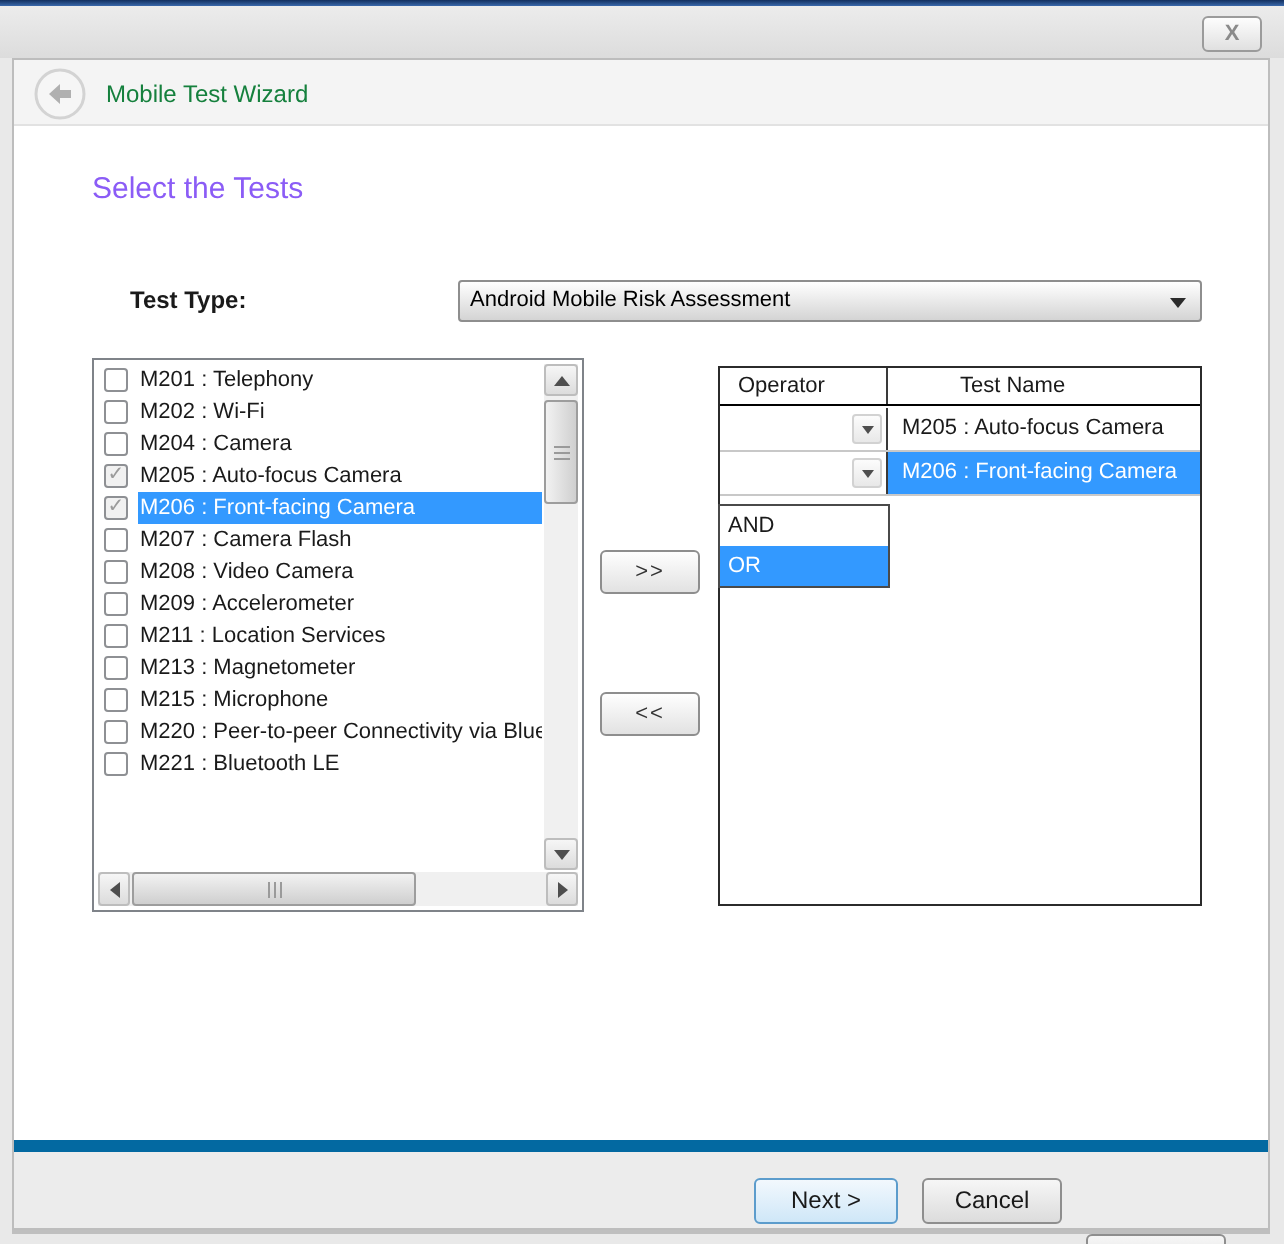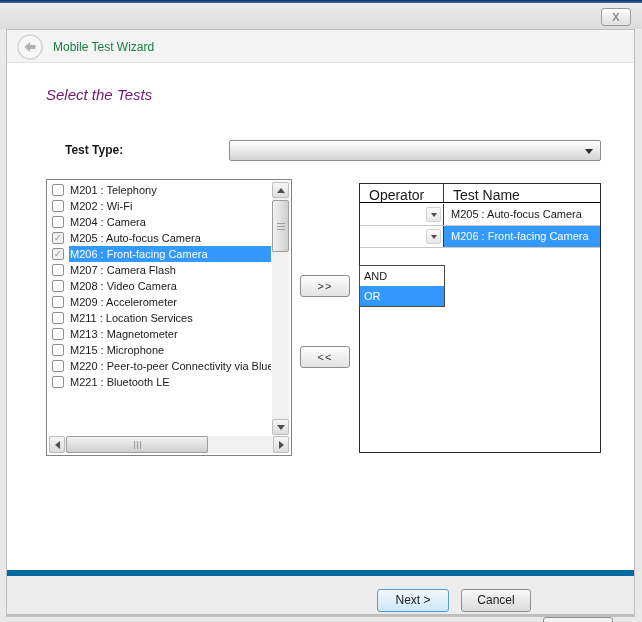--- a/index.html
+++ b/index.html
@@ -21,21 +21,21 @@
     border-radius:3px; color:#8A8A8A; font-weight:bold; font-size:11px;
     text-align:center; line-height:16px; cursor:default; }
   
   .dialog { position:absolute; left:6px; top:29px; width:629px; height:586px;
     background:#FFFFFF; border:1px solid #BDBDBD;
     box-shadow:0 2px 0 rgba(0,0,0,0.18); }
   .header-strip { position:absolute; left:0; top:0; width:100%; height:33px;
     background:#F4F4F4; border-bottom:1px solid #E2E2E2; }
   .back-btn { position:absolute; left:10px; top:4px; width:26px; height:26px; }
   .header-title { position:absolute; left:46px; top:10px; font-size:12px; color:#15803d; }
-  .page-heading { position:absolute; left:39px; top:56px; font-size:15px; color:#701a75;font-style:italic; }
+  .page-heading { position:absolute; left:39px; top:56px; font-size:15px; color:#8b5cf6; }
   
   .test-type-label { position:absolute; left:58px; top:113px; font-size:12px; font-weight:bold; }
   .combo { position:absolute; left:222px; top:110px; width:372px; height:21px;
     border:1px solid #8E8E8E; background:linear-gradient(#FFFFFF,#D4D4D4); border-radius:2px; }
   .combo-text { position:absolute; left:5px; top:3px; font-size:11px; color:#000; }
   .combo-arrow { position:absolute; right:7px; top:8px; width:0; height:0;
     border-left:4px solid transparent; border-right:4px solid transparent;
     border-top:5px solid #2B2B2B; }
   
   .listbox { position:absolute; left:39px; top:149px; width:246px; height:277px;
@@ -73,33 +73,33 @@
   
   .btn-transfer { position:absolute; left:293px; width:50px; height:22px;
     border:1px solid #8E8E8E; border-radius:3px;
     background:linear-gradient(#FEFEFE,#E2E2E2);
     font-size:11px; color:#333; text-align:center; line-height:20px; letter-spacing:1px; }
   .btn-add { top:245px; } .btn-remove { top:316px; }
   
   .result-panel { position:absolute; left:352px; top:153px; width:242px; height:270px;
     background:#FFFFFF; border:1px solid #2B2B2B; }
   .tbl-header { position:absolute; left:0; top:0; right:0; height:19px;
-    display:flex; border-bottom:1px solid #000; font-size:14px; }
+    display:flex; border-bottom:1px solid #000; font-size:11px;gap:27px; }
   .th-operator { width:84px; border-right:1px solid #3A3A3A; padding:3px 0 0 9px; }
   .th-name { flex:1; padding:3px 0 0 9px; }
   .tbl-rows { position:absolute; left:0; top:20px; right:0; }
   .tbl-row { display:flex; height:22px; border-bottom:1px solid #C8C8C8; font-size:11px; }
   .op-cell { width:84px; border-right:1px solid #3A3A3A; position:relative; }
   .op-drop { position:absolute; right:2px; top:3px; bottom:3px; width:15px;
     border:1px solid #D2D2D2; border-radius:2px; background:linear-gradient(#FCFCFC,#E8E8E8);
     display:flex; align-items:center; justify-content:center; }
   .op-drop .tri-down { border-left-width:3px; border-right-width:3px; border-top-width:4px; }
   .name-cell { flex:1; line-height:21px; padding-left:7px; white-space:nowrap; overflow:hidden; }
   .name-cell.selected { background:#3399FF; color:#FFFFFF; }
-  .op-dropdown { position:absolute; left:-1px; top:81px; width:86px;
+  .op-dropdown { position:absolute; left:-1px; top:68px; width:86px;
     border:1px solid #4A4A4A; background:#FFFFFF; }
   .op-item { height:20px; line-height:20px; padding-left:4px; font-size:11px; }
   .op-item.highlighted { background:#3399FF; color:#FFFFFF; }
   
   .footer { position:absolute; left:0; right:0; bottom:0; height:44px;
     background:#ECECEC; border-top:6px solid #0369a1; }
   .btn { position:absolute; top:13px; height:23px; border:1px solid #8E8E8E; border-radius:3px;
     background:linear-gradient(#F6F6F6,#DCDCDC); font-size:12px; color:#1A1A1A;
     text-align:center; line-height:21px; }
   .btn-next { left:370px; width:72px; border-color:#5C9CCC;
@@ -126,20 +126,21 @@
       </svg>
     </div>
     <span class="header-title">Mobile Test Wizard</span>
   </div>
 
   <div class="page-heading">Select the Tests</div>
 
   <div class="test-type-label">Test Type:</div>
 
   <div class="combo">
+    <span class="combo-text">Android Mobile Risk Assessment</span>
     <span class="combo-arrow"></span>
   </div>
 
   <div class="listbox">
     <div class="list-rows">
         <div class="list-row">
           <span class="cb"></span>
           <span class="row-label">M201 : Telephony</span>
         </div>
         <div class="list-row">

